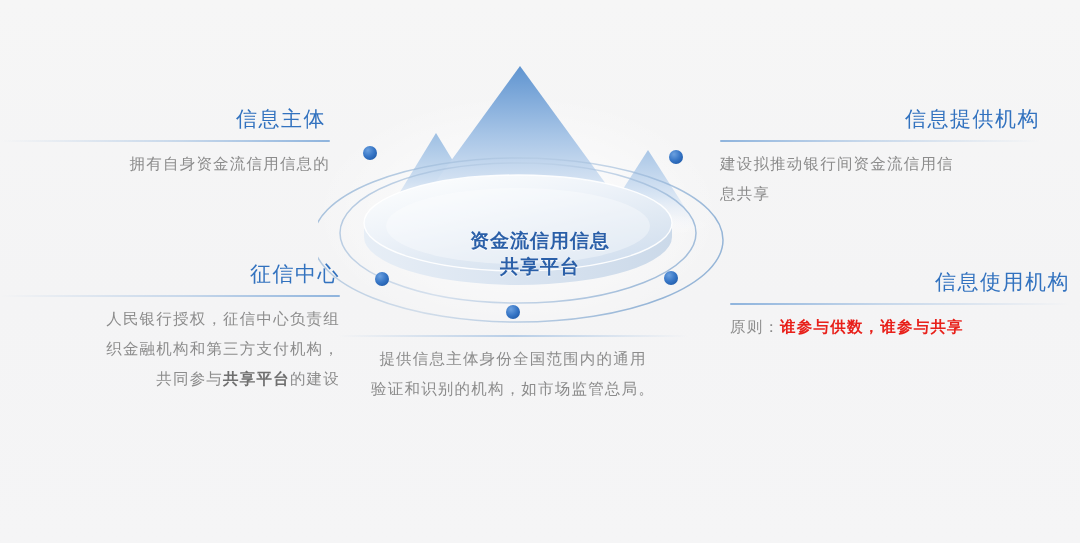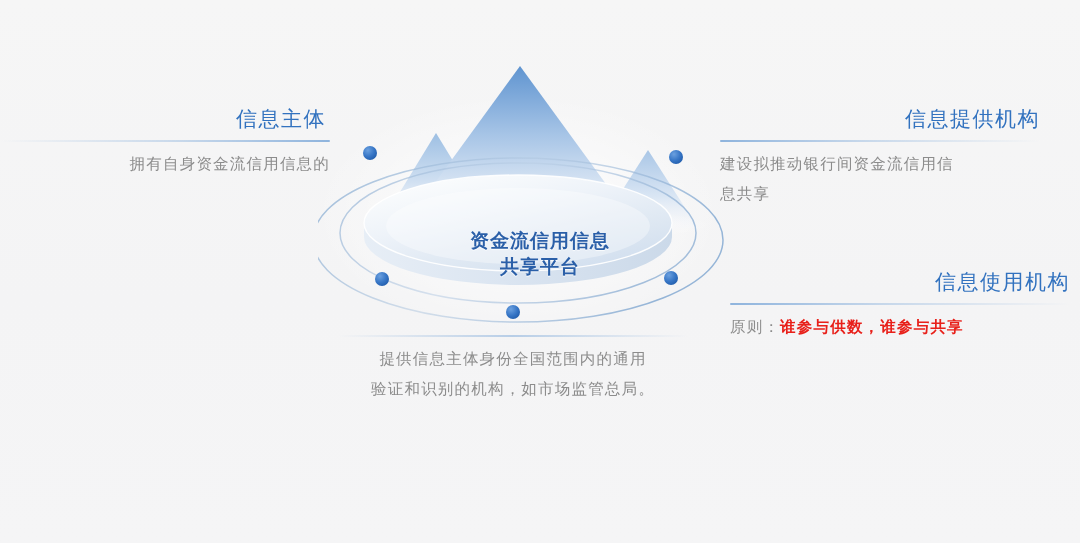--- a/index.html
+++ b/index.html
@@ -200,20 +200,31 @@
   </div>
 
   <div class="block align-right" id="block-subject">
     <div class="heading">信息主体</div>
     <div class="rule"></div>
     <div class="body">
       <div>拥有自身资金流信用信息的</div>
     </div>
   </div>
 
+  <div class="block align-right" id="block-credit">
+    <div class="heading">征信中心</div>
+    <div class="rule"></div>
+    <div class="body">
+      <div>人民银行授权，征信中心负责组</div>
+      <div>织金融机构和第三方支付机构，</div>
+      <div>
+        <span>共同参与</span><span class="strong">共享平台</span><span>的建设</span>
+      </div>
+    </div>
+  </div>
 
   <div class="block align-center" id="block-identity">
     <div class="rule"></div>
     <div class="body">
       <div>提供信息主体身份全国范围内的通用</div>
       <div>验证和识别的机构，如市场监管总局。</div>
     </div>
   </div>
 
   <div class="block align-left" id="block-provider">

